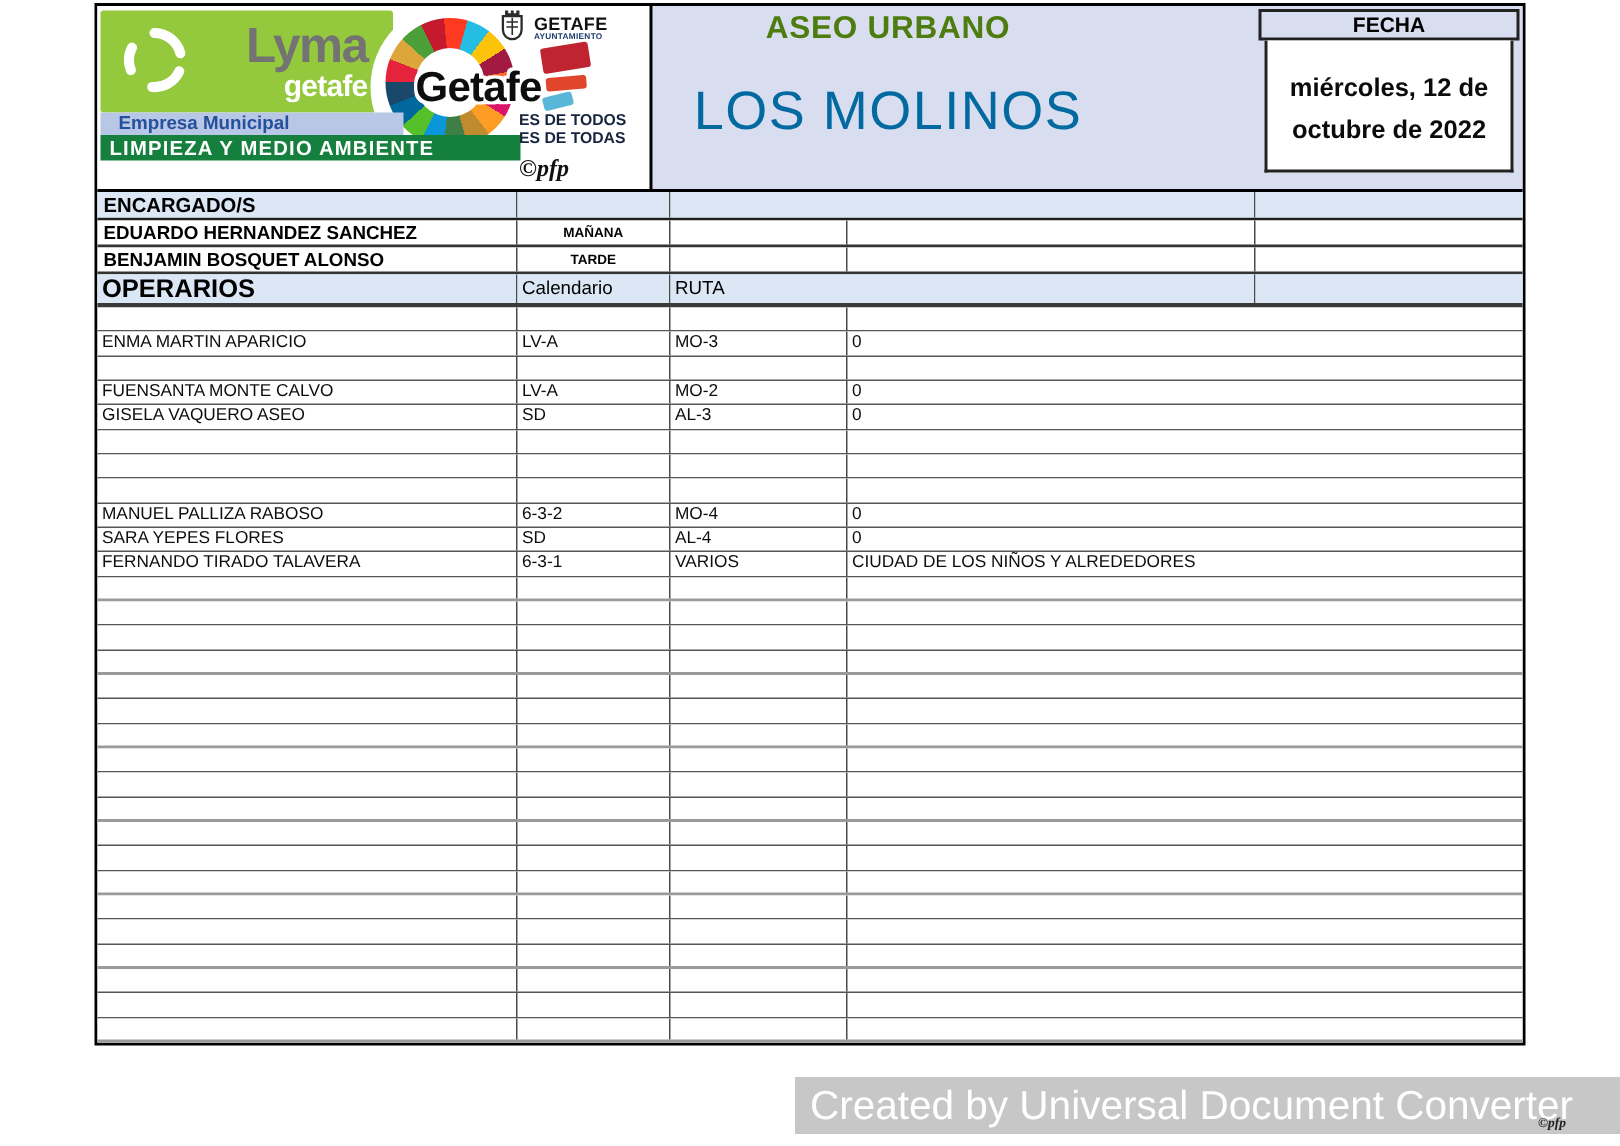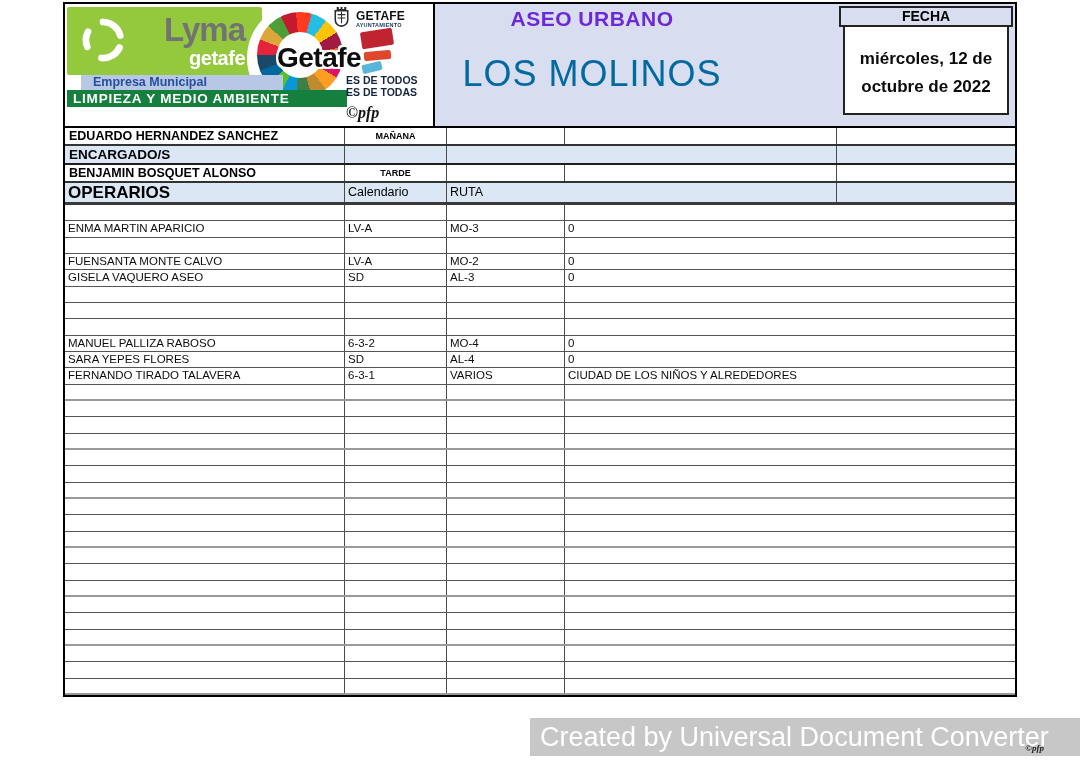--- a/index.html
+++ b/index.html
@@ -23,26 +23,26 @@
   .getafe-word{position:absolute;left:212px;top:38px;font-size:28px;font-weight:800;color:#0d0d0d;letter-spacing:-0.5px;z-index:5;
     text-shadow:-2px 0 0 #fff,2px 0 0 #fff,0 -2px 0 #fff,0 2px 0 #fff,-2px -2px 0 #fff,2px 2px 0 #fff,-2px 2px 0 #fff,2px -2px 0 #fff;}
   .stroke{position:absolute;border-radius:2px;z-index:6;}
   .s1{left:296px;top:26px;width:32px;height:17px;background:#bf2430;transform:rotate(-9deg);}
   .s2{left:299px;top:47px;width:27px;height:9px;background:#e0462c;transform:rotate(-5deg);}
   .s3{left:297px;top:59px;width:20px;height:9px;background:#5ab6d8;transform:rotate(-14deg);}
   .crest{position:absolute;left:266px;top:2px;width:21px;height:23px;z-index:7;}
   .crest-name{position:absolute;left:291px;top:5px;font-size:12px;font-weight:800;color:#111;letter-spacing:0.2px;z-index:7;}
   .crest-sub{position:absolute;left:291px;top:18px;font-size:5.5px;font-weight:700;color:#1c3c6e;letter-spacing:0.2px;z-index:7;}
   .slogan{position:absolute;left:281px;top:71px;font-size:10.5px;font-weight:800;color:#16243f;line-height:11.5px;z-index:7;}
-  .emp-band{position:absolute;left:16px;top:71px;width:202px;height:15px;background:#b9c7e6;color:#25509b;font-size:12.5px;font-weight:700;line-height:15px;padding-left:12px;box-sizing:border-box;}
+  .emp-band{position:absolute;left:2px;top:71px;width:202px;height:15px;background:#b9c7e6;color:#25509b;font-size:12.5px;font-weight:700;line-height:15px;padding-left:12px;box-sizing:border-box;}
   .dept-bar{position:absolute;left:2px;top:86px;width:280px;height:17px;background:#15803d;color:#fff;font-size:13.5px;font-weight:700;line-height:17px;padding-left:6px;letter-spacing:0.8px;box-sizing:border-box;}
   .pfp{position:absolute;left:281px;top:100px;font-family:"Liberation Serif",serif;font-style:italic;font-weight:700;font-size:16px;color:#111;}
 
   .titles{position:absolute;left:368px;top:0;right:0;text-align:center;padding-right:264px;}
-  .title-main{font-size:21px;font-weight:800;color:#6d28d9;margin-top:3px;letter-spacing:0.5px;}
+  .title-main{font-size:21px;font-weight:800;color:#4d7c0f;margin-top:3px;letter-spacing:0.5px;}
   .title-sub{font-size:36px;font-weight:400;color:#0369a1;margin-top:22px;letter-spacing:1px;}
 
   .fecha-col{position:absolute;right:0;top:0;width:178px;height:122px;}
   .fecha-label{margin:2px 2px 0 2px;height:17px;border:2px solid #222;text-align:center;font-size:14px;font-weight:800;line-height:17px;box-sizing:content-box;}
   .fecha-value{margin:0 6px;height:88px;background:#fff;border:2px solid #222;border-top:none;text-align:center;font-size:17px;font-weight:700;line-height:1.62;padding-top:18px;box-sizing:border-box;color:#0b0b0b;}
 
   
   .row{display:flex;box-sizing:border-box;background:#fff;}
   .c{box-sizing:border-box;border-right:1px solid #4a4a4a;overflow:hidden;white-space:nowrap;}
   .c.last{border-right:none;flex:1;}
@@ -114,35 +114,35 @@
         <div class="fecha-label">FECHA</div>
         <div class="fecha-value">
           <div>miércoles, 12 de</div>
           <div>octubre de 2022</div>
         </div>
       </div>
     </div>
 
     <div>
 
+      <div class="row r-enc-h">
+        <div class="c w1 sec">ENCARGADO/S</div>
+        <div class="c w2 sec"></div>
+        <div class="c w34 sec"></div>
+        <div class="c sec last"></div>
+      </div>
+
       <div class="row r-enc">
         <div class="c w1 name">EDUARDO HERNANDEZ SANCHEZ</div>
         <div class="c w2 shift">MAÑANA</div>
         <div class="c w3"></div>
         <div class="c w4"></div>
         <div class="c last"></div>
       </div>
 
-      <div class="row r-enc-h">
-        <div class="c w1 sec">ENCARGADO/S</div>
-        <div class="c w2 sec"></div>
-        <div class="c w34 sec"></div>
-        <div class="c sec last"></div>
-      </div>
-
       <div class="row r-enc">
         <div class="c w1 name">BENJAMIN BOSQUET ALONSO</div>
         <div class="c w2 shift">TARDE</div>
         <div class="c w3"></div>
         <div class="c w4"></div>
         <div class="c last"></div>
       </div>
 
       <div class="row r-op-h">
         <div class="c w1 sec big">OPERARIOS</div>

